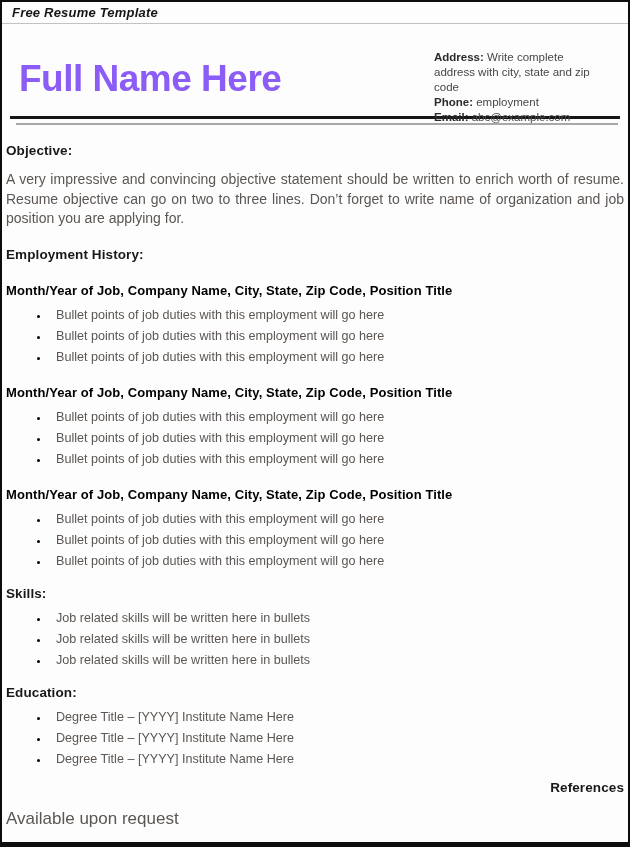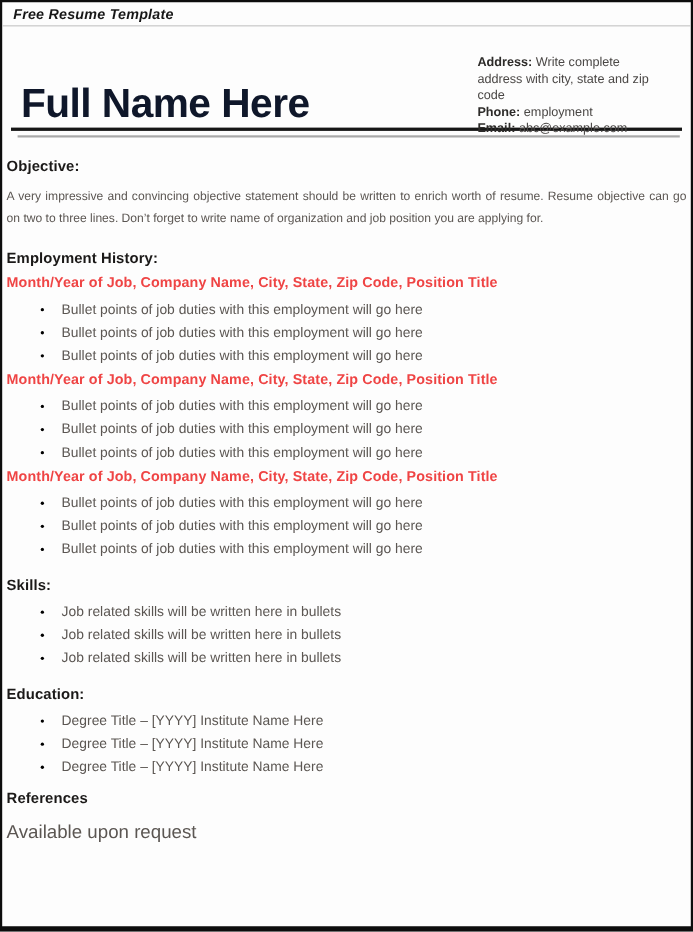--- a/index.html
+++ b/index.html
@@ -26,25 +26,25 @@
     letter-spacing: 0.2px;
   }
 
   .header {
     position: relative;
     height: 92px;
   }
   .name {
     position: absolute;
     left: 17px;
-    bottom: 4px;
+    bottom: 19px;
     font-size: 37px;
     font-weight: 800;
     letter-spacing: -0.5px;
-    color: #0f172a;
+    color: #8b5cf6;
     line-height: 1;
   }
   .contact {
     position: absolute;
     right: 22px;
     top: 26px;
     width: 172px;
     font-size: 11.5px;
     line-height: 15px;
     color: #4a4745;
@@ -57,31 +57,31 @@
   .content { padding: 0 4px; }
 
   .sec-heading {
     font-size: 13.5px;
     font-weight: bold;
     color: #1b1918;
     margin-top: 18px;
     letter-spacing: 0.1px;
   }
   .body-text {
-    font-size: 11px;
+    font-size: 14px;
     line-height: 19.5px;
     color: #5b5652;
     margin-top: 12px;
     text-align: justify;
   }
   .job-title {
     font-size: 13px;
     font-weight: bold;
-    color: #ef4444;
-    margin-top: 7px;
+    color: #000000;
+    margin-top: 21px;
     letter-spacing: 0.1px;
   }
   ul.bullets {
     margin-top: 10px;
     padding-left: 44px;
     list-style: disc;
   }
   ul.bullets li {
     font-size: 12.6px;
     line-height: 14px;
@@ -89,21 +89,21 @@
     margin-bottom: 7px;
     padding-left: 6px;
   }
   ul.bullets li::marker { color: #000; font-size: 11px; }
 
   .references-body {
     font-size: 17px;
     color: #5b5652;
     margin-top: 14px;
   }
-  .sec-heading.tight { margin-top: 14px; }
+  .sec-heading.tight { margin-top: 14px; text-align: right; }
 </style>
 </head>
 <body>
 
 <div class="page">
 
   <div class="tagline">Free Resume Template</div>
 
   <div class="header">
     <h1 class="name">Full Name Here</h1>

